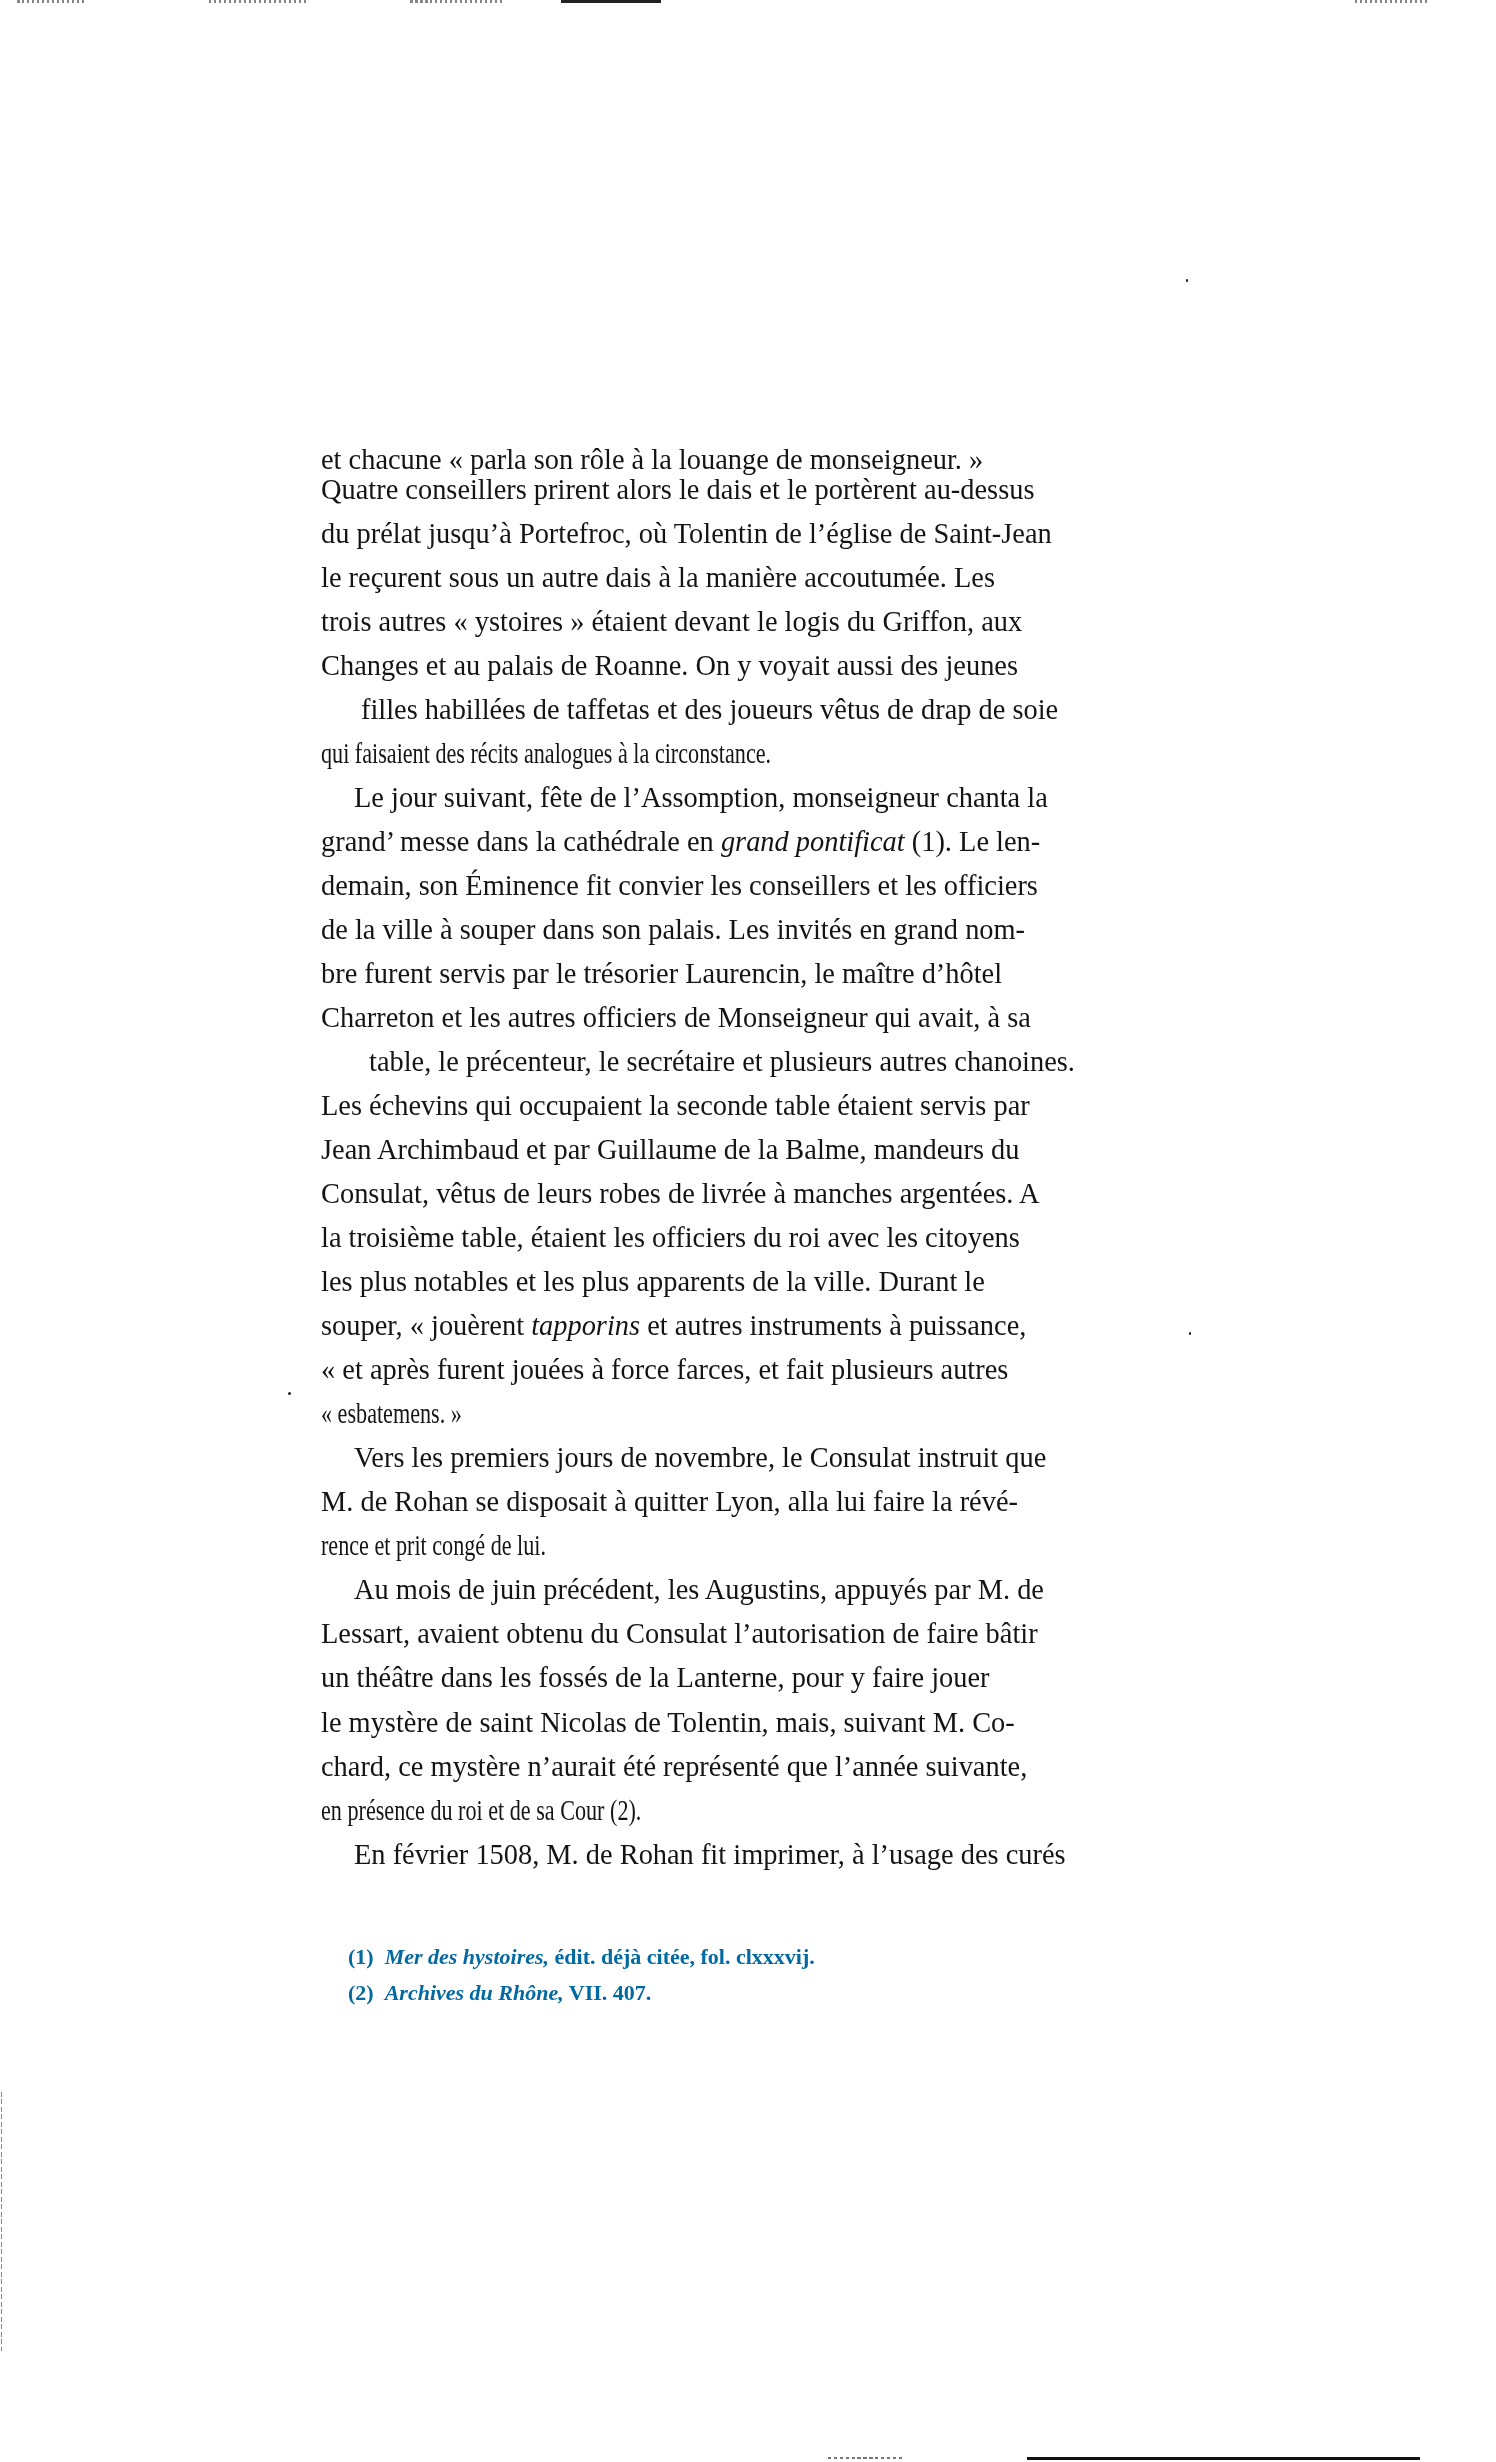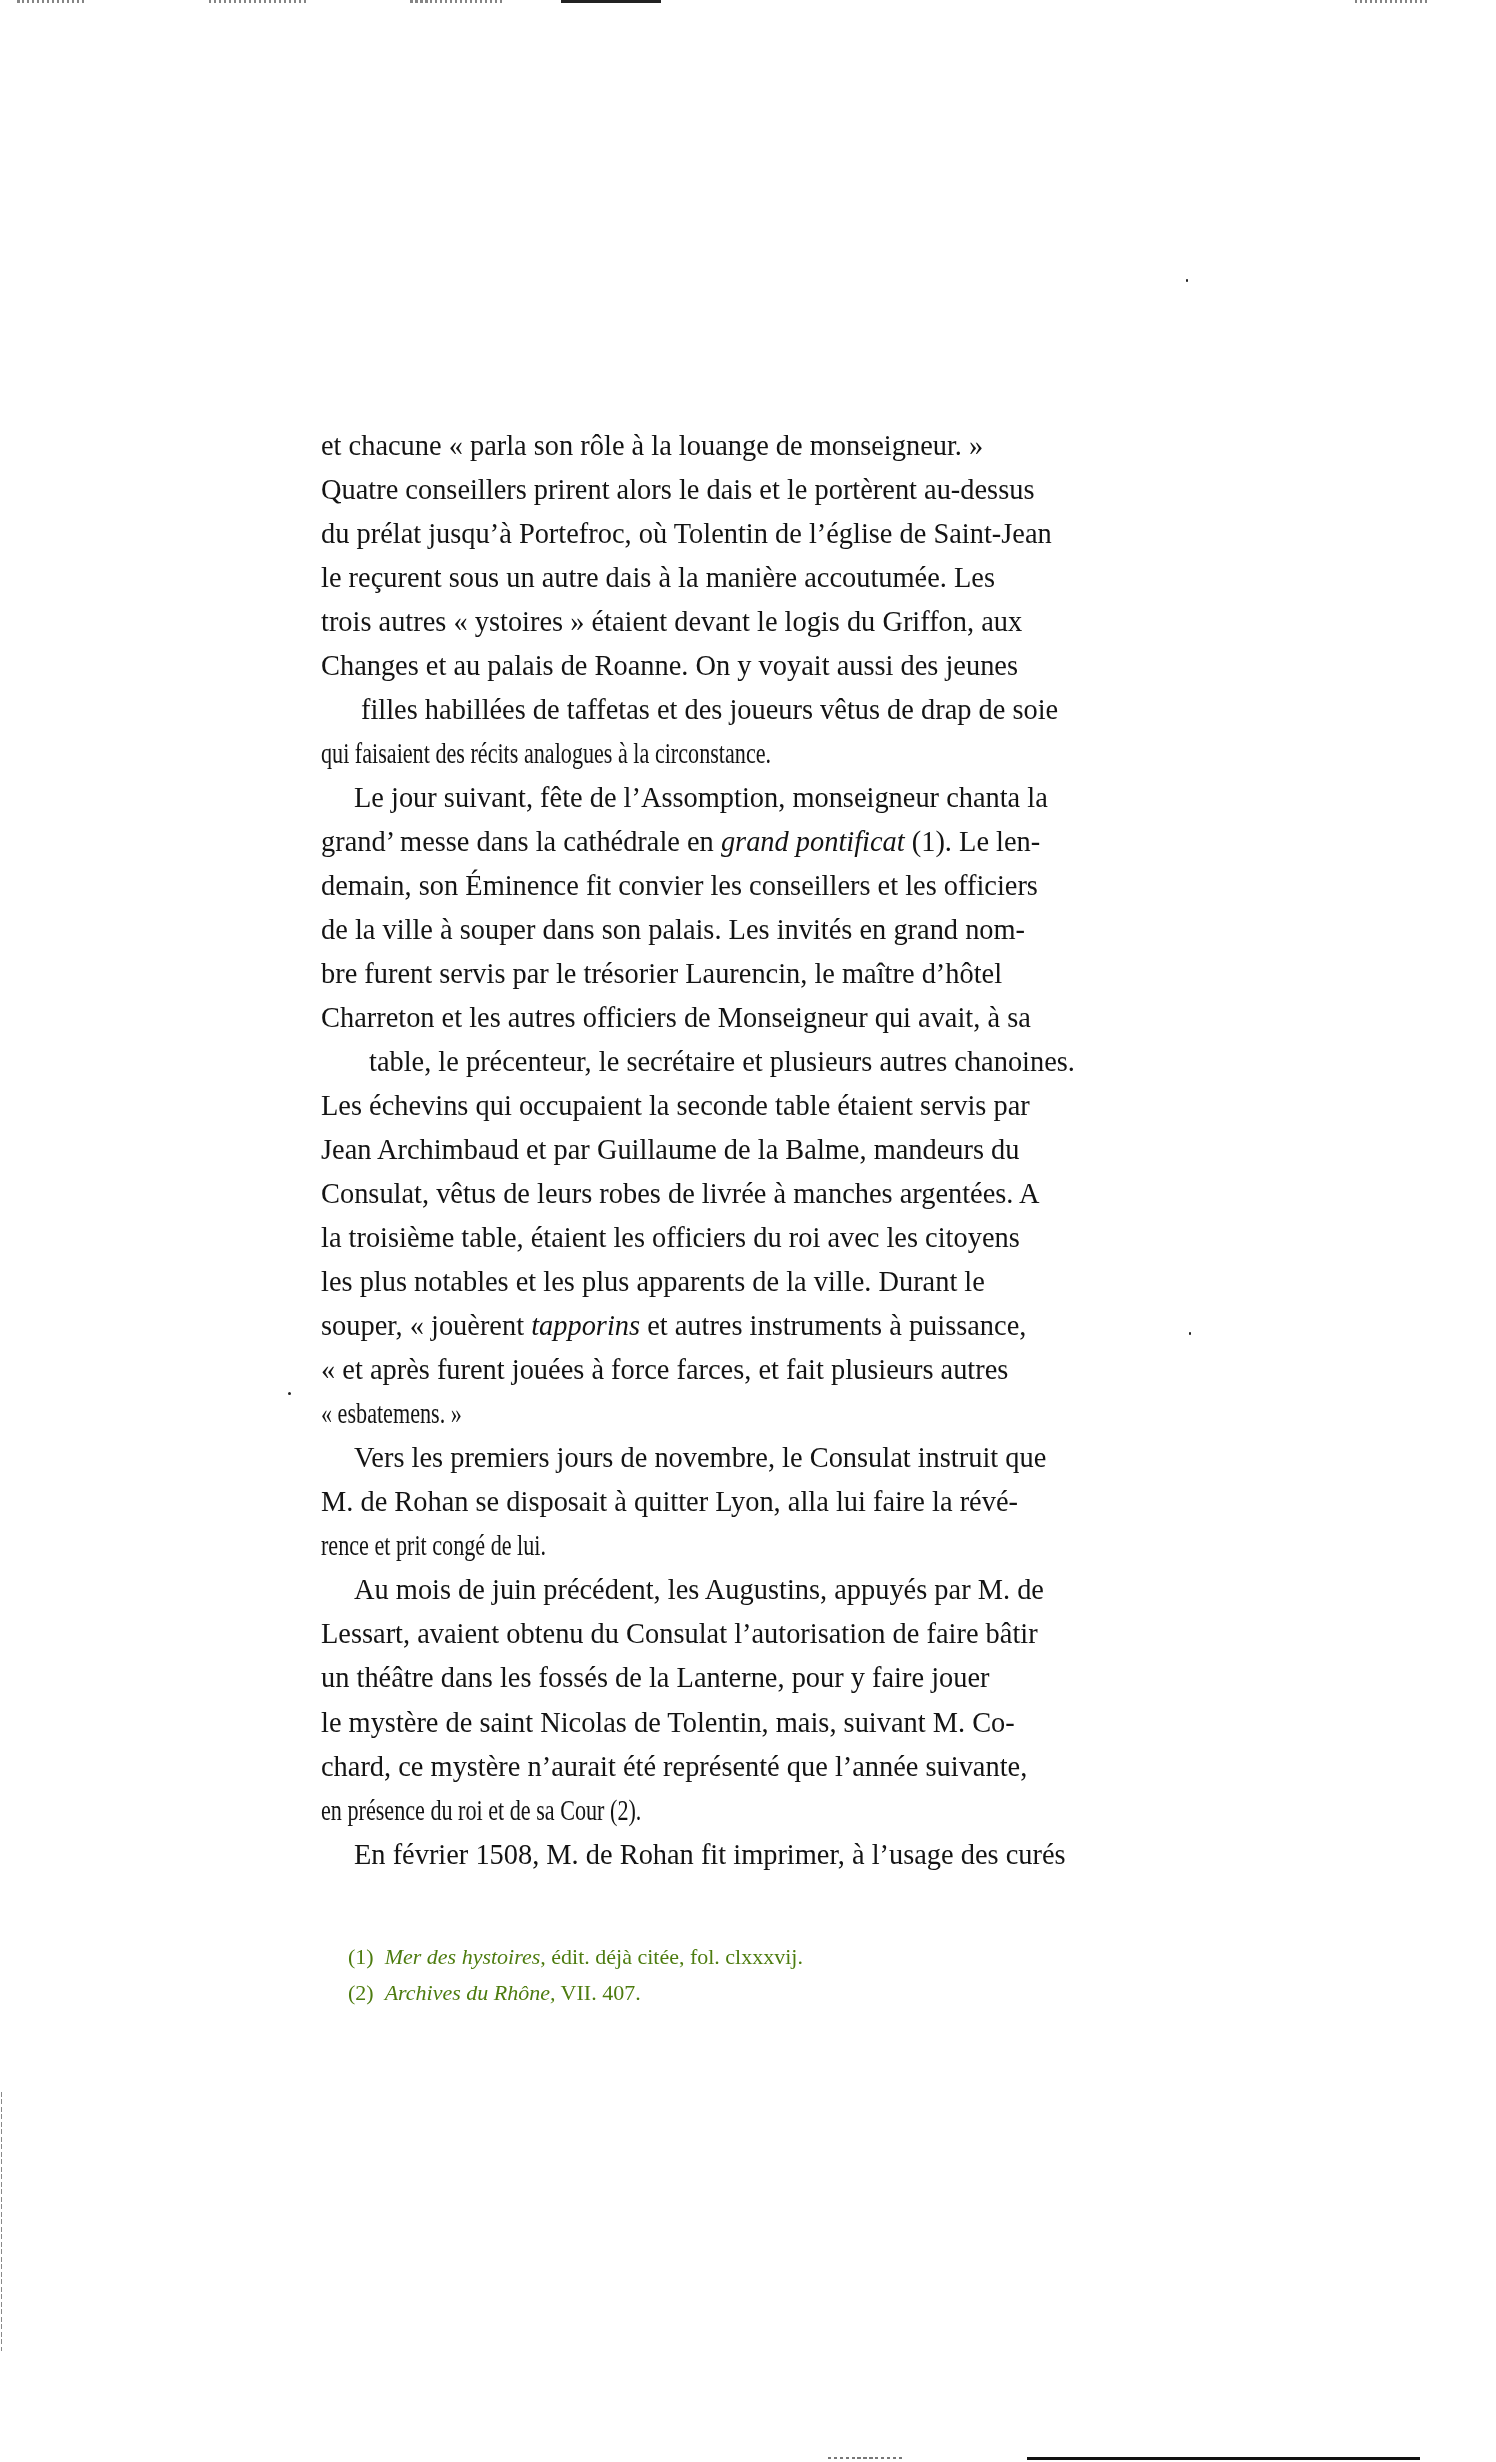--- a/index.html
+++ b/index.html
@@ -11,21 +11,21 @@
   .page-number { position: absolute; left: 0; top: 0; font-size: 28px; line-height: 30px; font-weight: bold; white-space: nowrap; }
   .running-title { position: absolute; left: 214px; top: 3.3px; font-size: 20px; line-height: 25px; letter-spacing: 2.1px; font-weight: bold; white-space: nowrap; transform-origin: left top; }
 
   .body-text { position: absolute; left: 321px; top: 0; width: 902px; }
   .line { position: absolute; left: 0; height: 33px; font-size: 28.4px; line-height: 33px; white-space: nowrap; }
   .line .fit { display: inline-block; transform-origin: left bottom; white-space: pre; }
   .line.indent { left: 33px; }
   .line i, .fn i { font-style: italic; margin-top: 25px; }
 
   .footnotes { position: absolute; left: 348px; top: 0; }
-  .fn { position: absolute; left: 0; font-size: 22px; line-height: 25px; white-space: nowrap; color: #4d7c0f; }
+  .fn { position: absolute; left: 0; font-size: 22px; line-height: 25px; white-space: nowrap; color: #0369a1; font-weight: bold; }
   .fn .fit { display: inline-block; transform-origin: left bottom; white-space: pre; }
 
   .speck { position: absolute; background: #222; border-radius: 50%; }
   .scan-edge-left { position: absolute; left: 0.8px; top: 2092px; width: 0.8px; height: 259px; background: repeating-linear-gradient(#555 0 5px, transparent 5px 7.5px); opacity: .7; }
   .scan-edge-bottom { position: absolute; left: 1027px; top: 2457px; width: 393px; height: 2.5px; background: #111; }
   .scan-edge-bottom2 { position: absolute; left: 828px; top: 2457px; width: 75px; height: 1.7px; background: repeating-linear-gradient(90deg, #777 0 3.3px, transparent 3.3px 5.9px); }
   .scan-edge-top { position: absolute; top: 0; height: 3.3px; background: repeating-linear-gradient(90deg, #666 0 2.5px, transparent 2.5px 5px); opacity: .8; }
 </style>
 </head>
 <body>
@@ -33,21 +33,21 @@
 <div class="page">
 
   <div class="scan-edge-top" style="left:16.7px;width:67px"></div>
   <div class="scan-edge-top" style="left:209px;width:100px"></div>
   <div class="scan-edge-top" style="left:410px;width:92px"></div>
   <div class="scan-edge-top" style="left:561px;width:100px;background:#222;opacity:1"></div>
   <div class="scan-edge-top" style="left:1355px;width:75px"></div>
 
 
   <div class="body-text ink" id="body-text">
-      <div class="line" style="top: 429px;"><span class="fit" style="transform: scaleX(1);">et chacune « parla son rôle à la louange de monseigneur. »</span></div>
+      <div class="line" style="top: 429px;"><span class="fit" style="transform: scaleX(1); margin-top: 14px;">et chacune « parla son rôle à la louange de monseigneur. »</span></div>
       <div class="line" style="top: 473px;"><span class="fit" style="transform: scaleX(1);">Quatre conseillers prirent alors le dais et le portèrent au-dessus</span></div>
       <div class="line" style="top: 517px;"><span class="fit" style="transform: scaleX(1);">du prélat jusqu’à Portefroc, où Tolentin de l’église de Saint-Jean</span></div>
       <div class="line" style="top: 561px;"><span class="fit" style="transform: scaleX(1);">le reçurent sous un autre dais à la manière accoutumée. Les</span></div>
       <div class="line" style="top: 605px;"><span class="fit" style="transform: scaleX(1);">trois autres « ystoires » étaient devant le logis du Griffon, aux</span></div>
       <div class="line" style="top: 649px;"><span class="fit" style="transform: scaleX(1);">Changes et au palais de Roanne. On y voyait aussi des jeunes</span></div>
       <div class="line" style="top: 693px;"><span class="fit" style="transform: scaleX(1); margin-left: 40px;">filles habillées de taffetas et des joueurs vêtus de drap de soie</span></div>
       <div class="line" style="top: 737px;"><span class="fit" style="transform: scaleX(0.78);">qui faisaient des récits analogues à la circonstance.</span></div>
       <div class="line indent" style="top: 781px;"><span class="fit" style="transform: scaleX(1);">Le jour suivant, fête de l’Assomption, monseigneur chanta la</span></div>
       <div class="line" style="top: 825px;"><span class="fit" style="transform: scaleX(1);"><span>grand’ messe dans la cathédrale en </span><i>grand pontificat</i><span> (1). Le len-</span></span></div>
       <div class="line" style="top: 869px;"><span class="fit" style="transform: scaleX(1);">demain, son Éminence fit convier les conseillers et les officiers</span></div>

